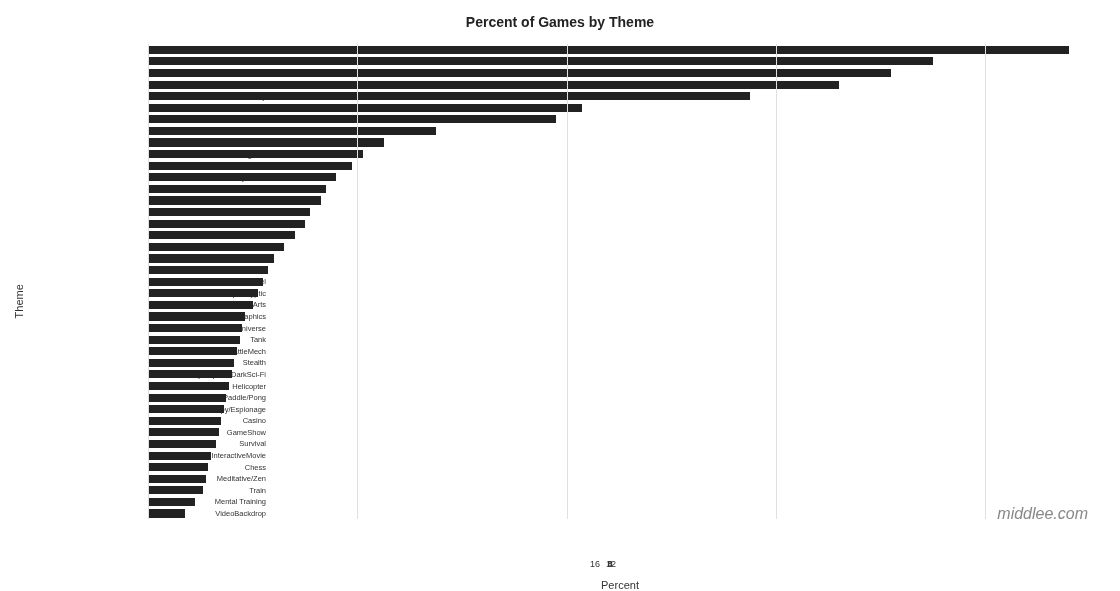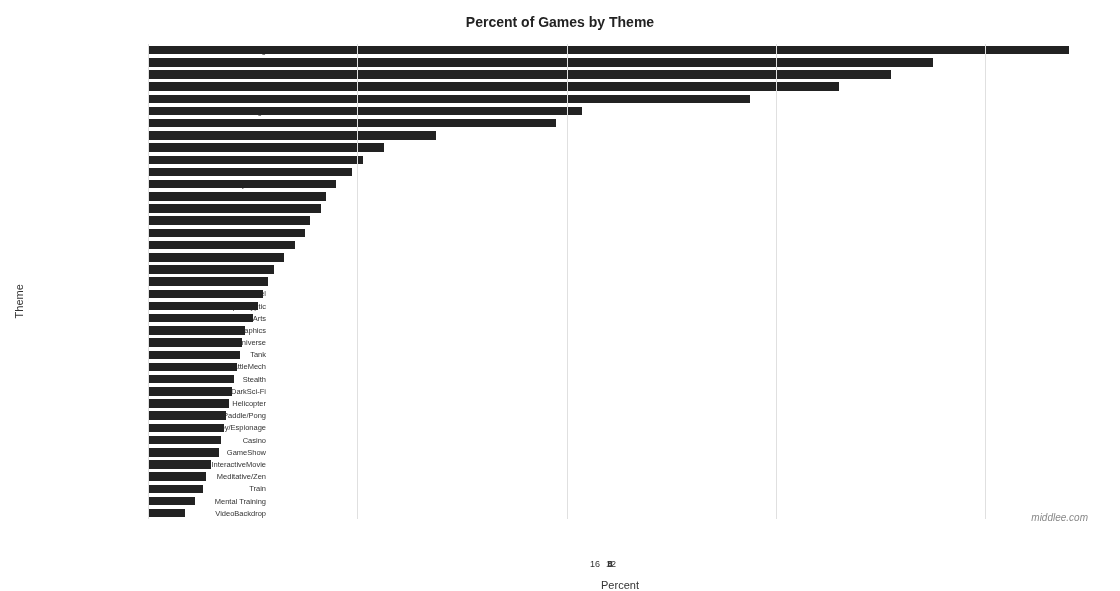--- a/index.html
+++ b/index.html
@@ -112,21 +112,21 @@
       text-align: center;
       font-size: 11px;
       color: #333;
       margin-top: 4px;
       padding-left: 120px;
     }
     .watermark {
       position: absolute;
       bottom: 36px;
       right: 22px;
-      font-size: 10px;
+      font-size: 16px;
       color: #888;
       font-style: italic;
       text-align: right;
     }
   </style>
 </head>
 <body>
 
 <div class="chart-container">
   <div class="chart-title">Percent of Games by Theme</div>
@@ -333,23 +333,35 @@
               <div class="bar" style="width: 7.77778%;"></div>
             </div>
           </div>
           <div class="bar-row">
             <span class="bar-label">GameShow</span>
             <div class="bar-wrapper">
               <div class="bar" style="width: 7.5%;"></div>
             </div>
           </div>
           <div class="bar-row">
+            <span class="bar-label">Survival</span>
+            <div class="bar-wrapper">
+              <div class="bar" style="width: 7.22222%;"></div>
+            </div>
+          </div>
+          <div class="bar-row">
             <span class="bar-label">InteractiveMovie</span>
             <div class="bar-wrapper">
               <div class="bar" style="width: 6.66667%;"></div>
+            </div>
+          </div>
+          <div class="bar-row">
+            <span class="bar-label">Chess</span>
+            <div class="bar-wrapper">
+              <div class="bar" style="width: 6.38889%;"></div>
             </div>
           </div>
           <div class="bar-row">
             <span class="bar-label">Meditative/Zen</span>
             <div class="bar-wrapper">
               <div class="bar" style="width: 6.11111%;"></div>
             </div>
           </div>
           <div class="bar-row">
             <span class="bar-label">Train</span>

